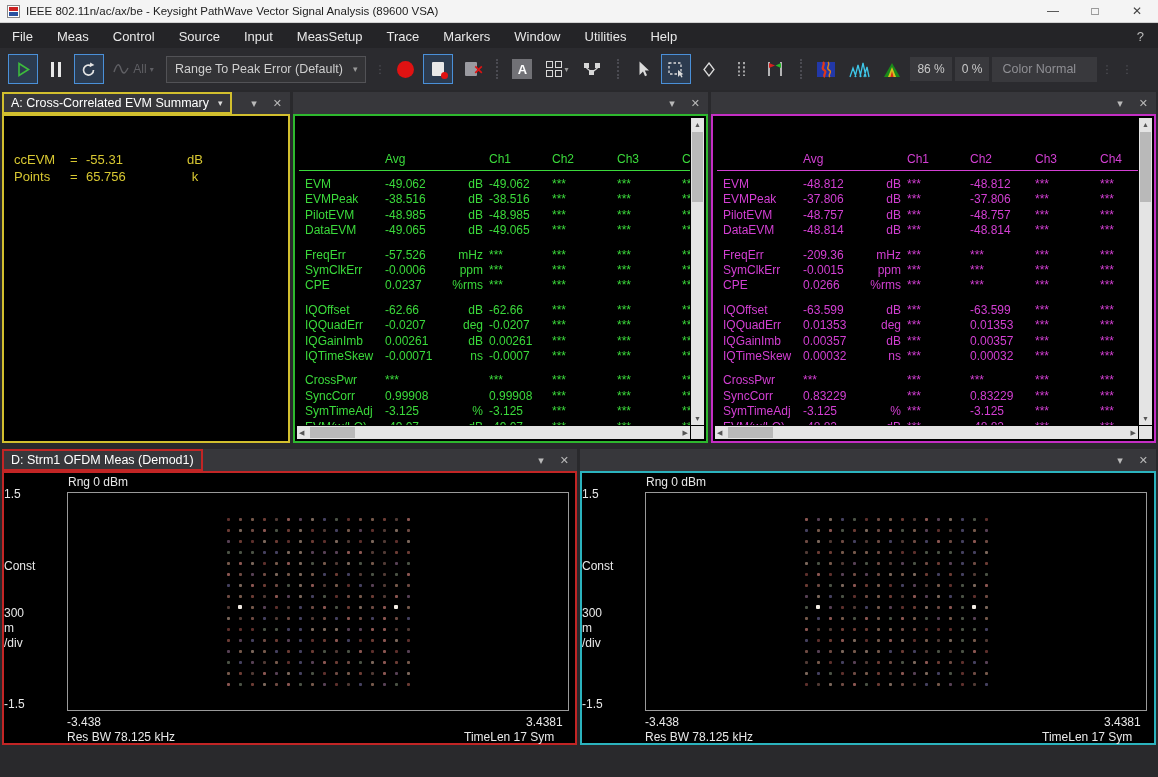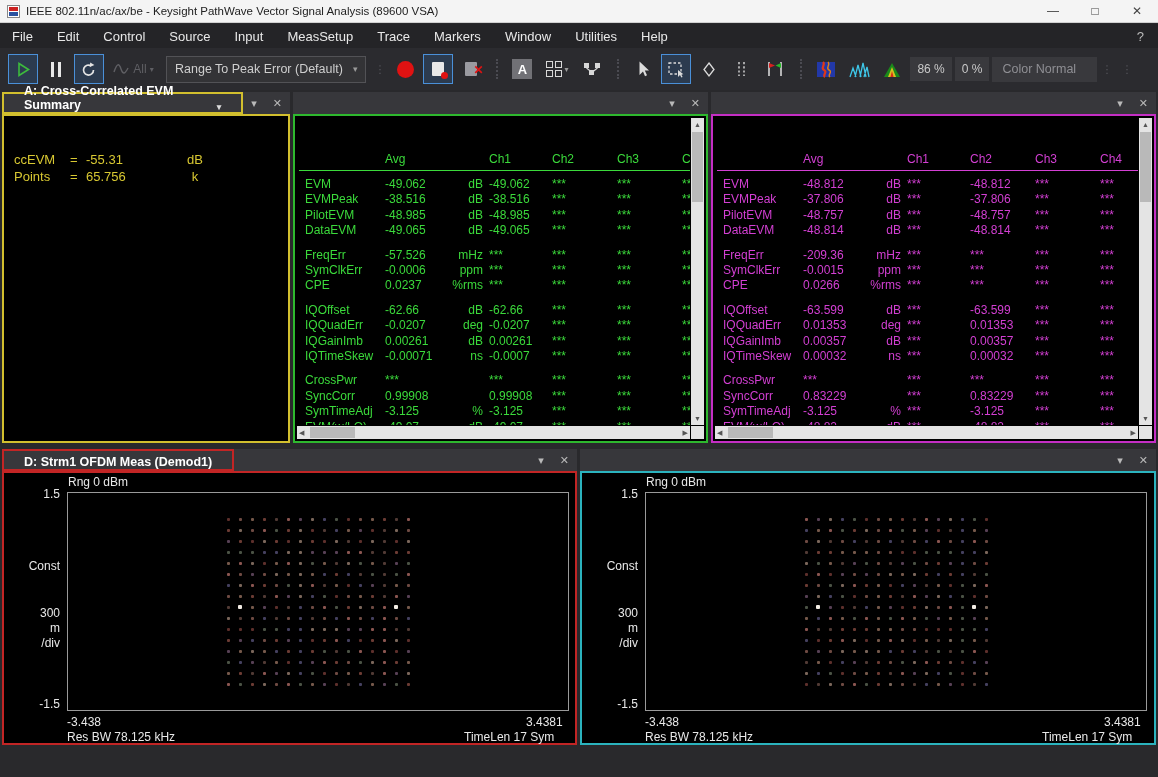--- a/index.html
+++ b/index.html
@@ -46,22 +46,22 @@
   .gridsq div { border:1.5px solid #d8d8d8; }
   .pct-box { height:24px; background:#39393d; color:#c9c9c9; font-size:12px; display:flex;
              align-items:center; padding:0 7px; margin-right:3px; }
   #color-dd { height:25px; background:#39393d; color:#8f8f94; font-size:12.5px; display:flex;
               align-items:center; padding:0 10px; min-width:105px; }
   .tb-dots { color:#56565c; font-size:11px; letter-spacing:1px; margin:0 4px; }
 
   
   .panel { position:absolute; background:#1c1c1f; }
   .panel-header { height:22px; background:#37373b; display:flex; align-items:center; position:relative; }
-  .panel-title-box { display:flex; align-items:flex-end; height:22px; padding:0 20px;
-                     border:2px solid; color:#fff; font-size:12.5px; font-weight:bold; }
+  .panel-title-box { display:flex; align-items:center; height:22px; padding:0 7px;
+                     border:2px solid; color:#fff; font-size:12.5px; font-weight:normal; }
   .panel-title-box .dd { font-size:9px; margin-left:9px; color:#ddd; }
   .panel-hbtns { margin-left:auto; display:flex; align-items:center; }
   .panel-hbtn { color:#b9b9b9; font-size:11px; padding:0 8px; }
   .panel-body { position:absolute; left:0; right:0; top:22px; bottom:0; background:#000; border:2px solid; }
 
   
   #panelA-content { position:absolute; left:10px; top:36px; font-size:13px; color:#d8c832; }
   .a-row { display:grid; grid-template-columns:56px 16px 88px 42px; height:17px; }
   .a-row .u { text-align:center; }
 
@@ -83,21 +83,21 @@
   .hscroll { position:absolute; left:2px; right:16px; bottom:2px; height:13px; background:#e4e4e4; }
   .hscroll .lf { position:absolute; left:2px; top:0; color:#555; font-size:7px; line-height:13px; }
   .hscroll .rt { position:absolute; right:2px; top:0; color:#555; font-size:7px; line-height:13px; }
   .hscroll .thumb { position:absolute; left:13px; top:1px; bottom:1px; width:45px; background:#b9b9b9; }
   .sb-corner { position:absolute; right:2px; bottom:2px; width:13px; height:13px; background:#e4e4e4; }
 
   
   .meas-body { color:#e8e8e8; font-size:12px; }
   .rng-label { position:absolute; left:64px; top:2px; }
   .plot-box { position:absolute; left:63px; top:19px; width:502px; height:219px; border:1px solid #9a9a9a; }
-  .ylab { position:absolute; width:56px; text-align:right; }
+  .ylab { position:absolute; width:56px; }
   .xlab-l { position:absolute; left:63px; top:242px; }
   .xlab-r { position:absolute; top:242px; }
   .foot-l { position:absolute; left:63px; top:257px; }
   .foot-r { position:absolute; top:257px; }
   .const-grid { position:absolute; left:50%; top:50%; transform:translate(-50%,-50%);
                 display:grid; }
   .cdot { width:3px; height:3px; border-radius:1px; margin:auto; }
   .cdot.pilot { width:4px; height:4px; }
 
   
@@ -122,21 +122,21 @@
     <div id="win-buttons">
       <div class="winbtn">—</div>
       <div class="winbtn">□</div>
       <div class="winbtn">✕</div>
     </div>
   </div>
 
   <div id="menubar">
     <div id="menu-items" style="display:flex;">
         <div class="menu-item">File</div>
-        <div class="menu-item">Edit</div>
+        <div class="menu-item">Meas</div>
         <div class="menu-item">Control</div>
         <div class="menu-item">Source</div>
         <div class="menu-item">Input</div>
         <div class="menu-item">MeasSetup</div>
         <div class="menu-item">Trace</div>
         <div class="menu-item">Markers</div>
         <div class="menu-item">Window</div>
         <div class="menu-item">Utilities</div>
         <div class="menu-item">Help</div>
       </div>

